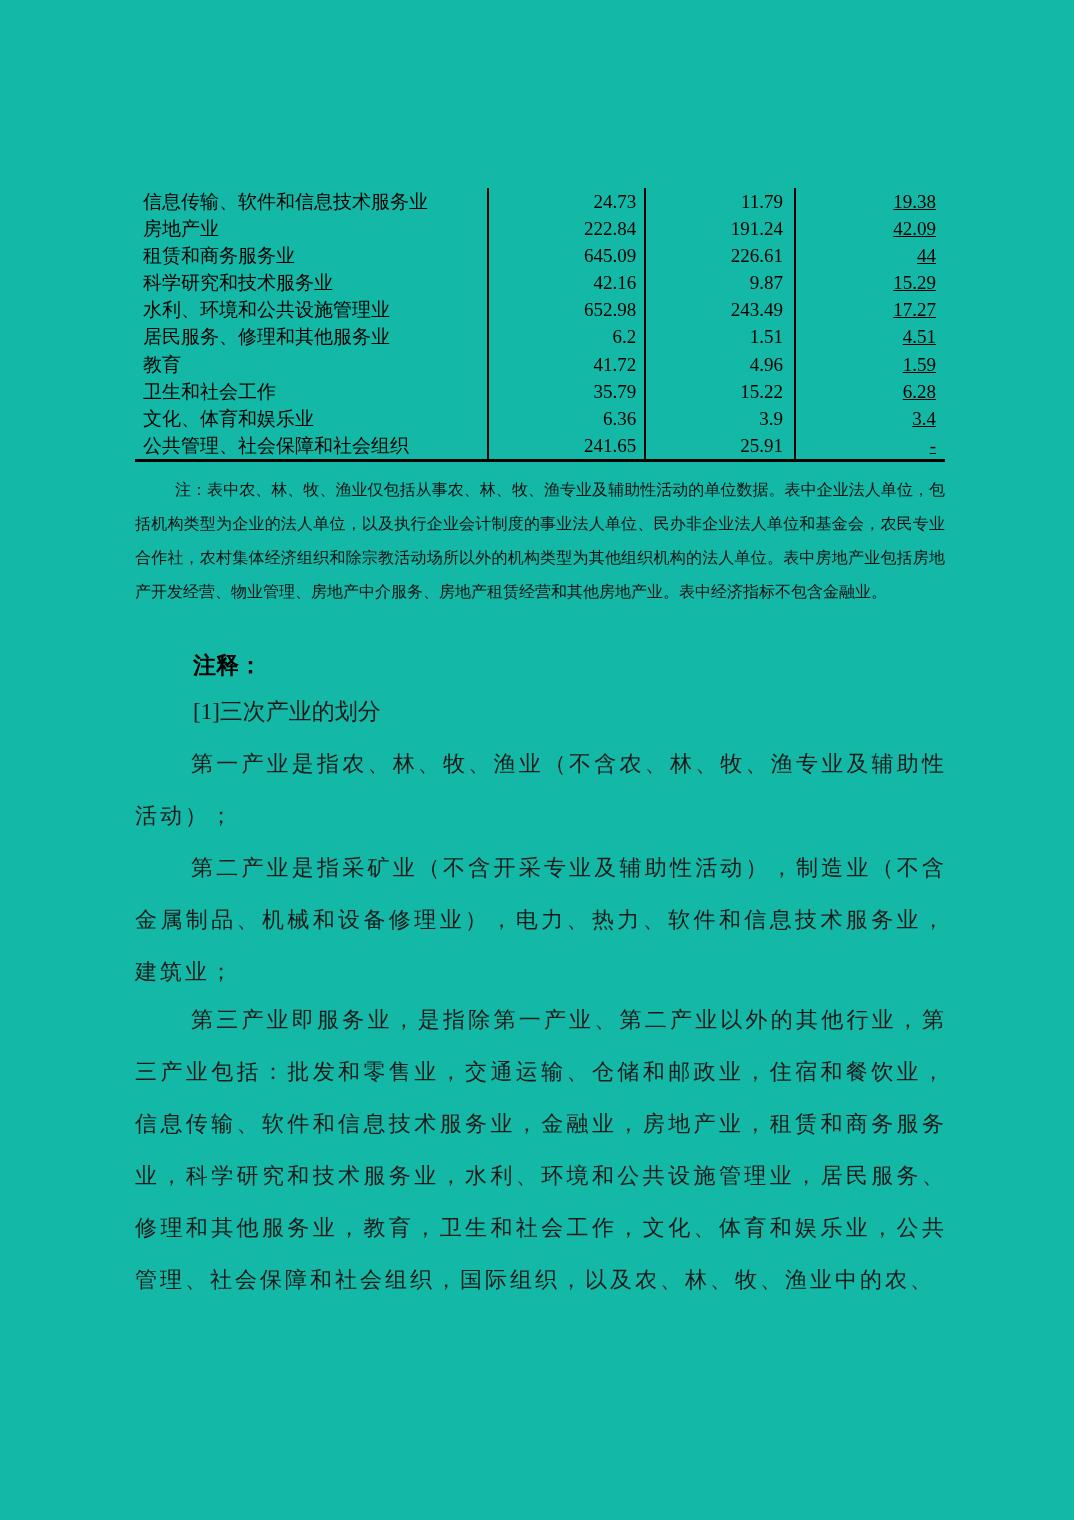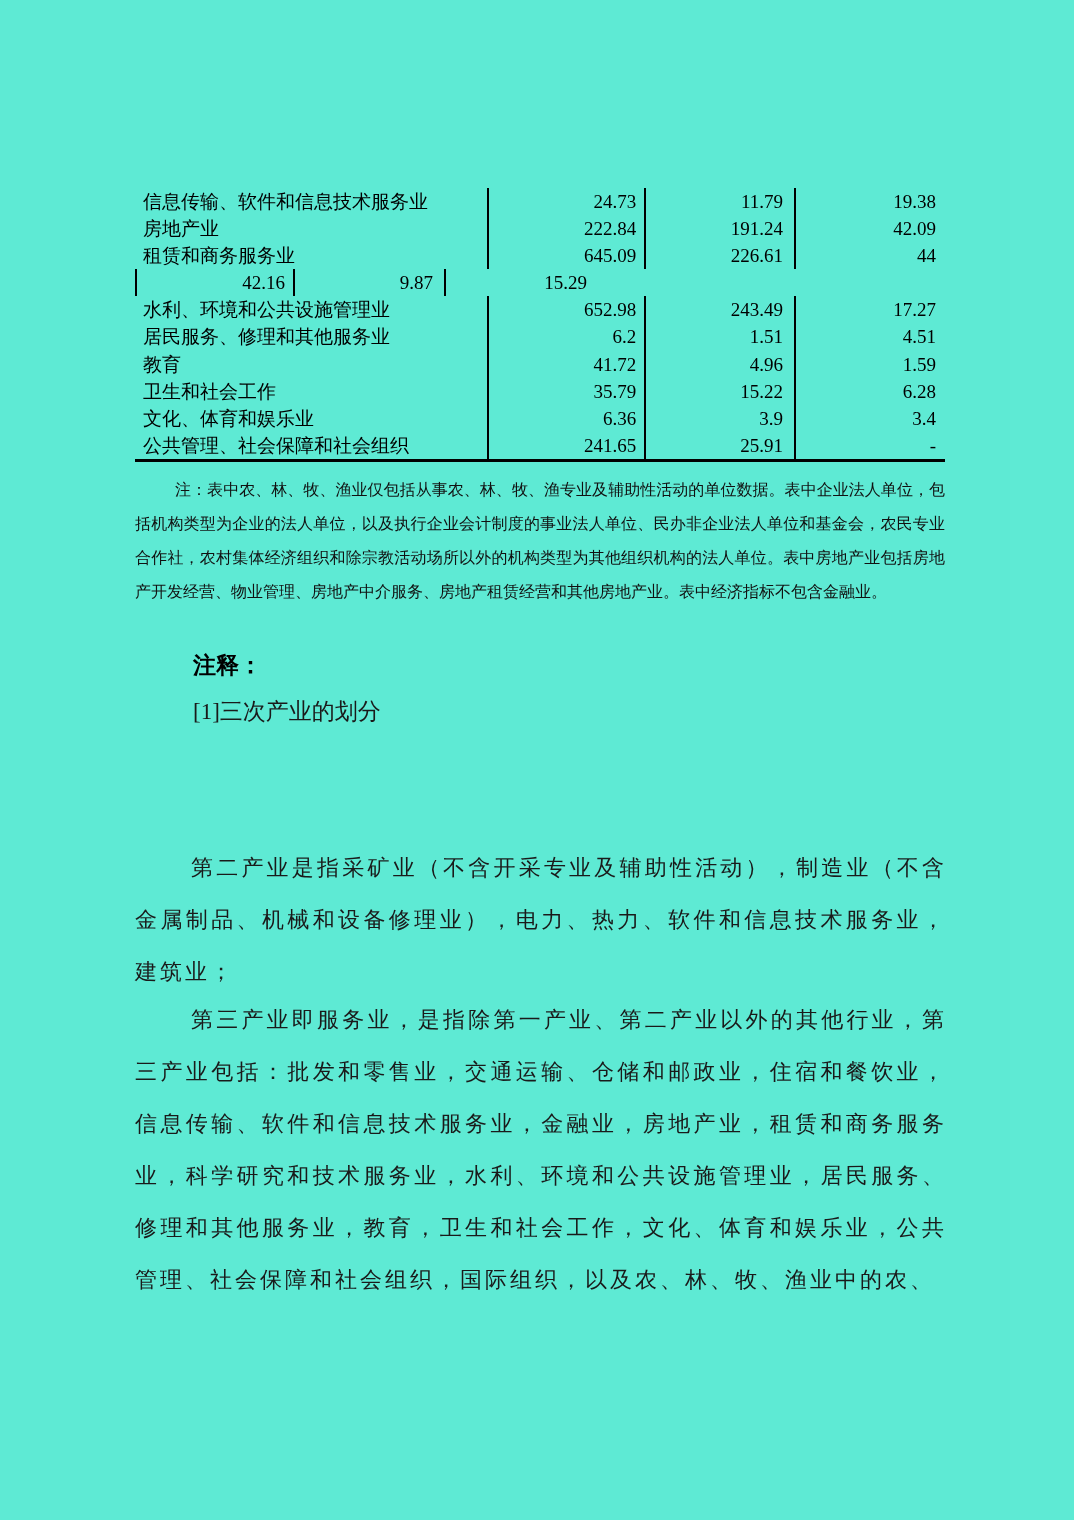--- a/index.html
+++ b/index.html
@@ -4,21 +4,21 @@
 <style>
   html, body {
     margin: 0;
     padding: 0;
     background: #e8e8e8;
   }
   .page {
     position: relative;
     width: 1074px;
     height: 1520px;
-    background: #5eead4;
+    background: #14b8a6;
     margin: 0 auto;
     overflow: hidden;
     color: #000;
     font-family: "Liberation Serif", "DejaVu Serif", serif;
   }
 
   
   .stat-table {
     position: absolute;
     top: 188px;
@@ -43,21 +43,21 @@
     width: 355px;
     padding-left: 8px;
     text-align: left;
   }
   .cell.c-num {
     text-align: right;
     border-left: 2px solid #000;
   }
   .cell.c1 { width: 158px; padding-right: 8px; }
   .cell.c2 { width: 151px; padding-right: 11px; }
-  .cell.c3 { width: 152px; padding-right: 9px; }
+  .cell.c3 { width: 152px; padding-right: 9px; text-decoration: underline; }
 
   
   .table-note {
     position: absolute;
     top: 473px;
     left: 135px;
     width: 810px;
     font-size: 16px;
     line-height: 34px;
     text-align: justify;
@@ -121,20 +121,21 @@
     </div>
 
     <div class="trow">
       <div class="cell c-label">租赁和商务服务业</div>
       <div class="cell c-num c1">645.09</div>
       <div class="cell c-num c2">226.61</div>
       <div class="cell c-num c3">44</div>
     </div>
 
     <div class="trow">
+      <div class="cell c-label">科学研究和技术服务业</div>
       <div class="cell c-num c1">42.16</div>
       <div class="cell c-num c2">9.87</div>
       <div class="cell c-num c3">15.29</div>
     </div>
 
     <div class="trow">
       <div class="cell c-label">水利、环境和公共设施管理业</div>
       <div class="cell c-num c1">652.98</div>
       <div class="cell c-num c2">243.49</div>
       <div class="cell c-num c3">17.27</div>
@@ -176,18 +177,19 @@
     </div>
 
   </div>
 
   <div class="table-note">注：表中农、林、牧、渔业仅包括从事农、林、牧、渔专业及辅助性活动的单位数据。表中企业法人单位，包括机构类型为企业的法人单位，以及执行企业会计制度的事业法人单位、民办非企业法人单位和基金会，农民专业合作社，农村集体经济组织和除宗教活动场所以外的机构类型为其他组织机构的法人单位。表中房地产业包括房地产开发经营、物业管理、房地产中介服务、房地产租赁经营和其他房地产业。表中经济指标不包含金融业。</div>
 
   <div class="annot-heading">注释：</div>
 
   <div class="annot-item-title">[1]三次产业的划分</div>
 
+  <div class="body-para p-primary">第一产业是指农、林、牧、渔业（不含农、林、牧、渔专业及辅助性活动）；</div>
 
   <div class="body-para p-secondary">第二产业是指采矿业（不含开采专业及辅助性活动），制造业（不含金属制品、机械和设备修理业），电力、热力、软件和信息技术服务业，建筑业；</div>
 
   <div class="body-para p-tertiary">第三产业即服务业，是指除第一产业、第二产业以外的其他行业，第三产业包括：批发和零售业，交通运输、仓储和邮政业，住宿和餐饮业，信息传输、软件和信息技术服务业，金融业，房地产业，租赁和商务服务业，科学研究和技术服务业，水利、环境和公共设施管理业，居民服务、修理和其他服务业，教育，卫生和社会工作，文化、体育和娱乐业，公共管理、社会保障和社会组织，国际组织，以及农、林、牧、渔业中的农、</div>
 
 </div>
 
 </body></html>

